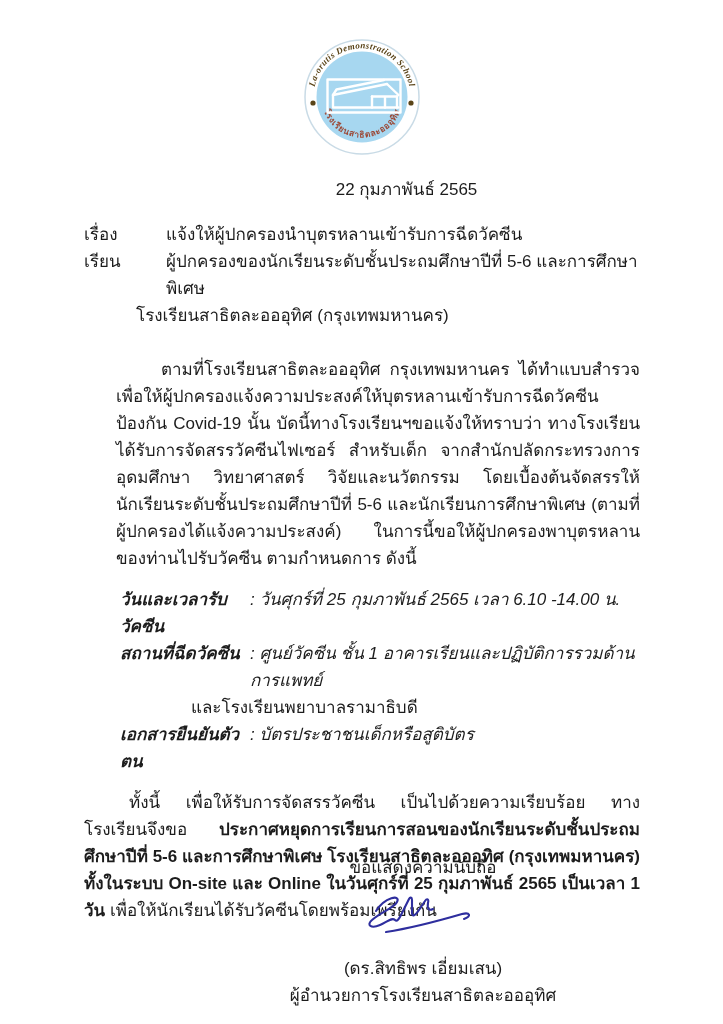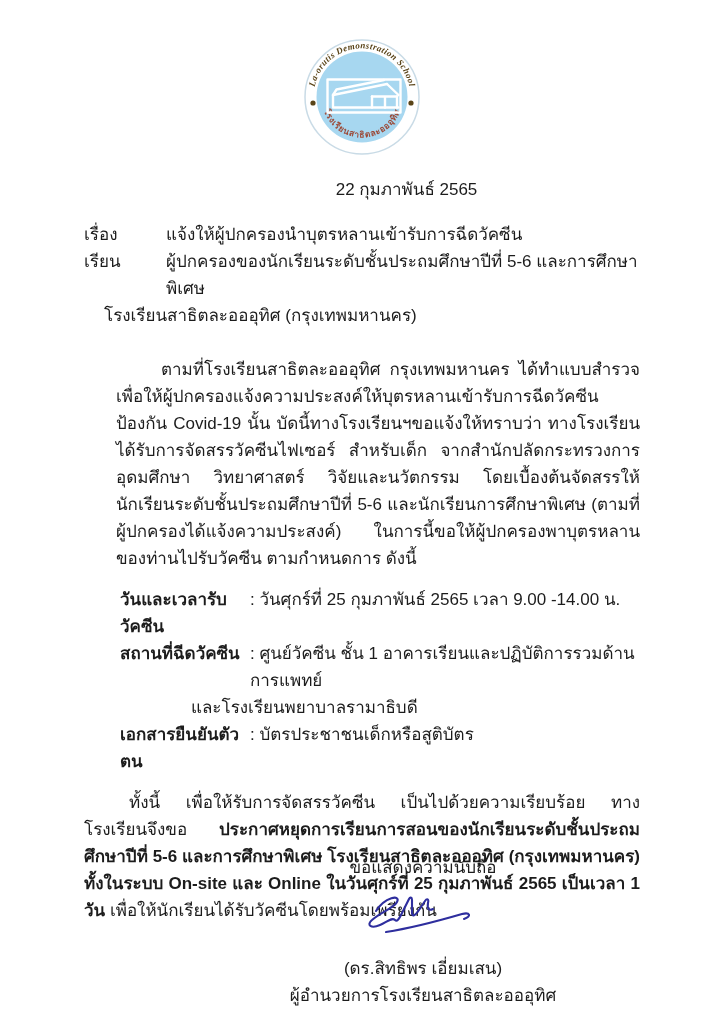--- a/index.html
+++ b/index.html
@@ -24,30 +24,30 @@
     margin-top:18px;
     text-align:center;
     transform:translateX(45px);
   }
   .addr-block{
     margin:18px 84px 0 84px;
   }
   .addr-row{display:flex;}
   .addr-label{width:46px;flex:0 0 46px;}
   .addr-content{flex:1;margin-left:36px;}
-  .addr-cont2{margin-left:20px;}
+  .addr-cont2{margin-left:52px;}
   .body-par{
     margin:27px 83px 0 116px;
     text-align:justify;
     text-indent:45px;
   }
   .schedule{
     margin:14px 84px 0 120px;
   }
-  .sched-row{display:flex;}
+  .sched-row{display:flex;font-style:italic;}
   .sched-label{width:130px;flex:0 0 130px;font-weight:bold;}
   .sched-val{flex:1;}
   .sched-val2{margin-left:71px;}
   .closing-par{
     margin:14px 83px 0 84px;
     text-align:justify;
     text-indent:45px;
   }
   .closing-par .bold{font-weight:bold;}
   .final-line{
@@ -127,21 +127,21 @@
       <div class="addr-content">ผู้ปกครองของนักเรียนระดับชั้นประถมศึกษาปีที่ 5-6 และการศึกษาพิเศษ</div>
     </div>
     <div class="addr-cont2">โรงเรียนสาธิตละอออุทิศ (กรุงเทพมหานคร)</div>
   </div>
 
   <p class="body-par">ตามที่โรงเรียนสาธิตละอออุทิศ กรุงเทพมหานคร ได้ทำแบบสำรวจเพื่อให้ผู้ปกครองแจ้งความประสงค์ให้บุตรหลานเข้ารับการฉีดวัคซีนป้องกัน Covid-19 นั้น บัดนี้ทางโรงเรียนฯขอแจ้งให้ทราบว่า ทางโรงเรียนได้รับการจัดสรรวัคซีนไฟเซอร์ สำหรับเด็ก จากสำนักปลัดกระทรวงการอุดมศึกษา วิทยาศาสตร์ วิจัยและนวัตกรรม โดยเบื้องต้นจัดสรรให้นักเรียนระดับชั้นประถมศึกษาปีที่ 5-6 และนักเรียนการศึกษาพิเศษ (ตามที่ผู้ปกครองได้แจ้งความประสงค์)  ในการนี้ขอให้ผู้ปกครองพาบุตรหลานของท่านไปรับวัคซีน ตามกำหนดการ ดังนี้</p>
 
   <div class="schedule">
     <div class="sched-row">
       <div class="sched-label">วันและเวลารับวัคซีน</div>
-      <div class="sched-val">: วันศุกร์ที่ 25 กุมภาพันธ์ 2565  เวลา 9.00 -14.00 น.</div>
+      <div class="sched-val">: วันศุกร์ที่ 25 กุมภาพันธ์ 2565  เวลา 6.10 -14.00 น.</div>
     </div>
     <div class="sched-row">
       <div class="sched-label">สถานที่ฉีดวัคซีน</div>
       <div class="sched-val">: ศูนย์วัคซีน ชั้น 1 อาคารเรียนและปฏิบัติการรวมด้านการแพทย์</div>
     </div>
     <div class="sched-val2">และโรงเรียนพยาบาลรามาธิบดี</div>
     <div class="sched-row">
       <div class="sched-label">เอกสารยืนยันตัวตน</div>
       <div class="sched-val">: บัตรประชาชนเด็กหรือสูติบัตร</div>
     </div>

